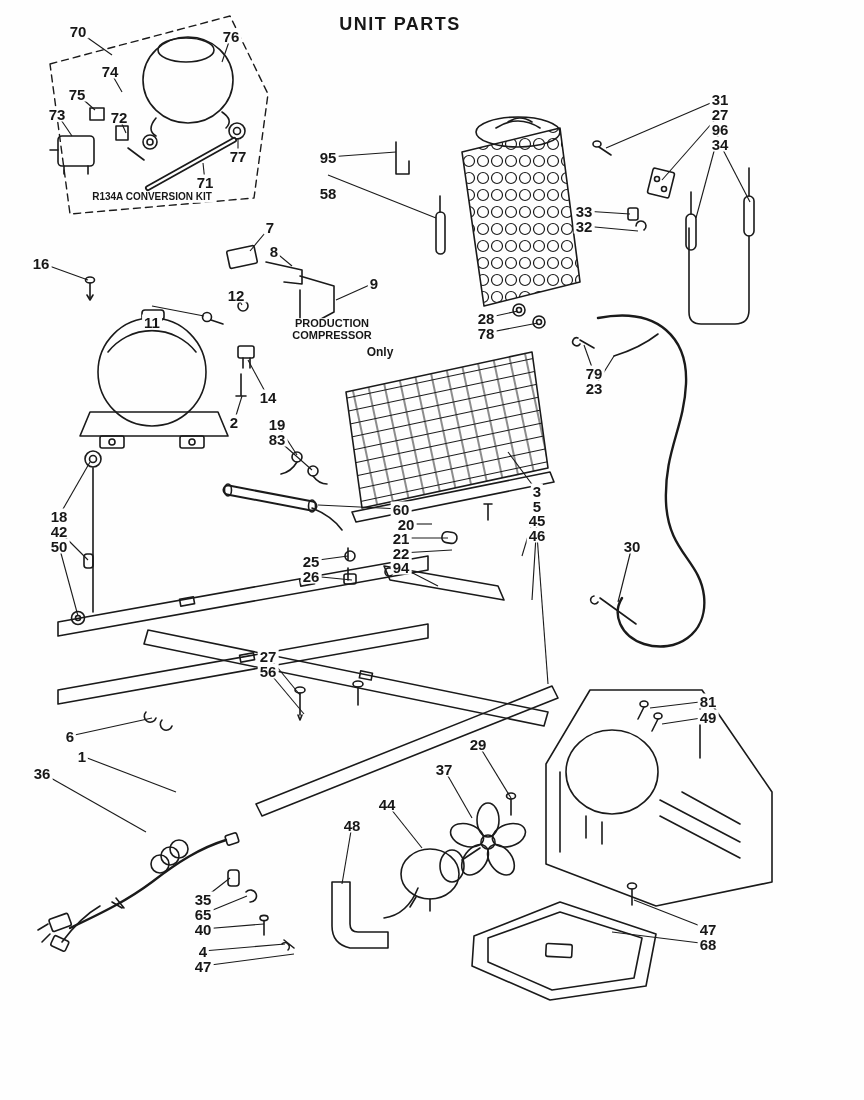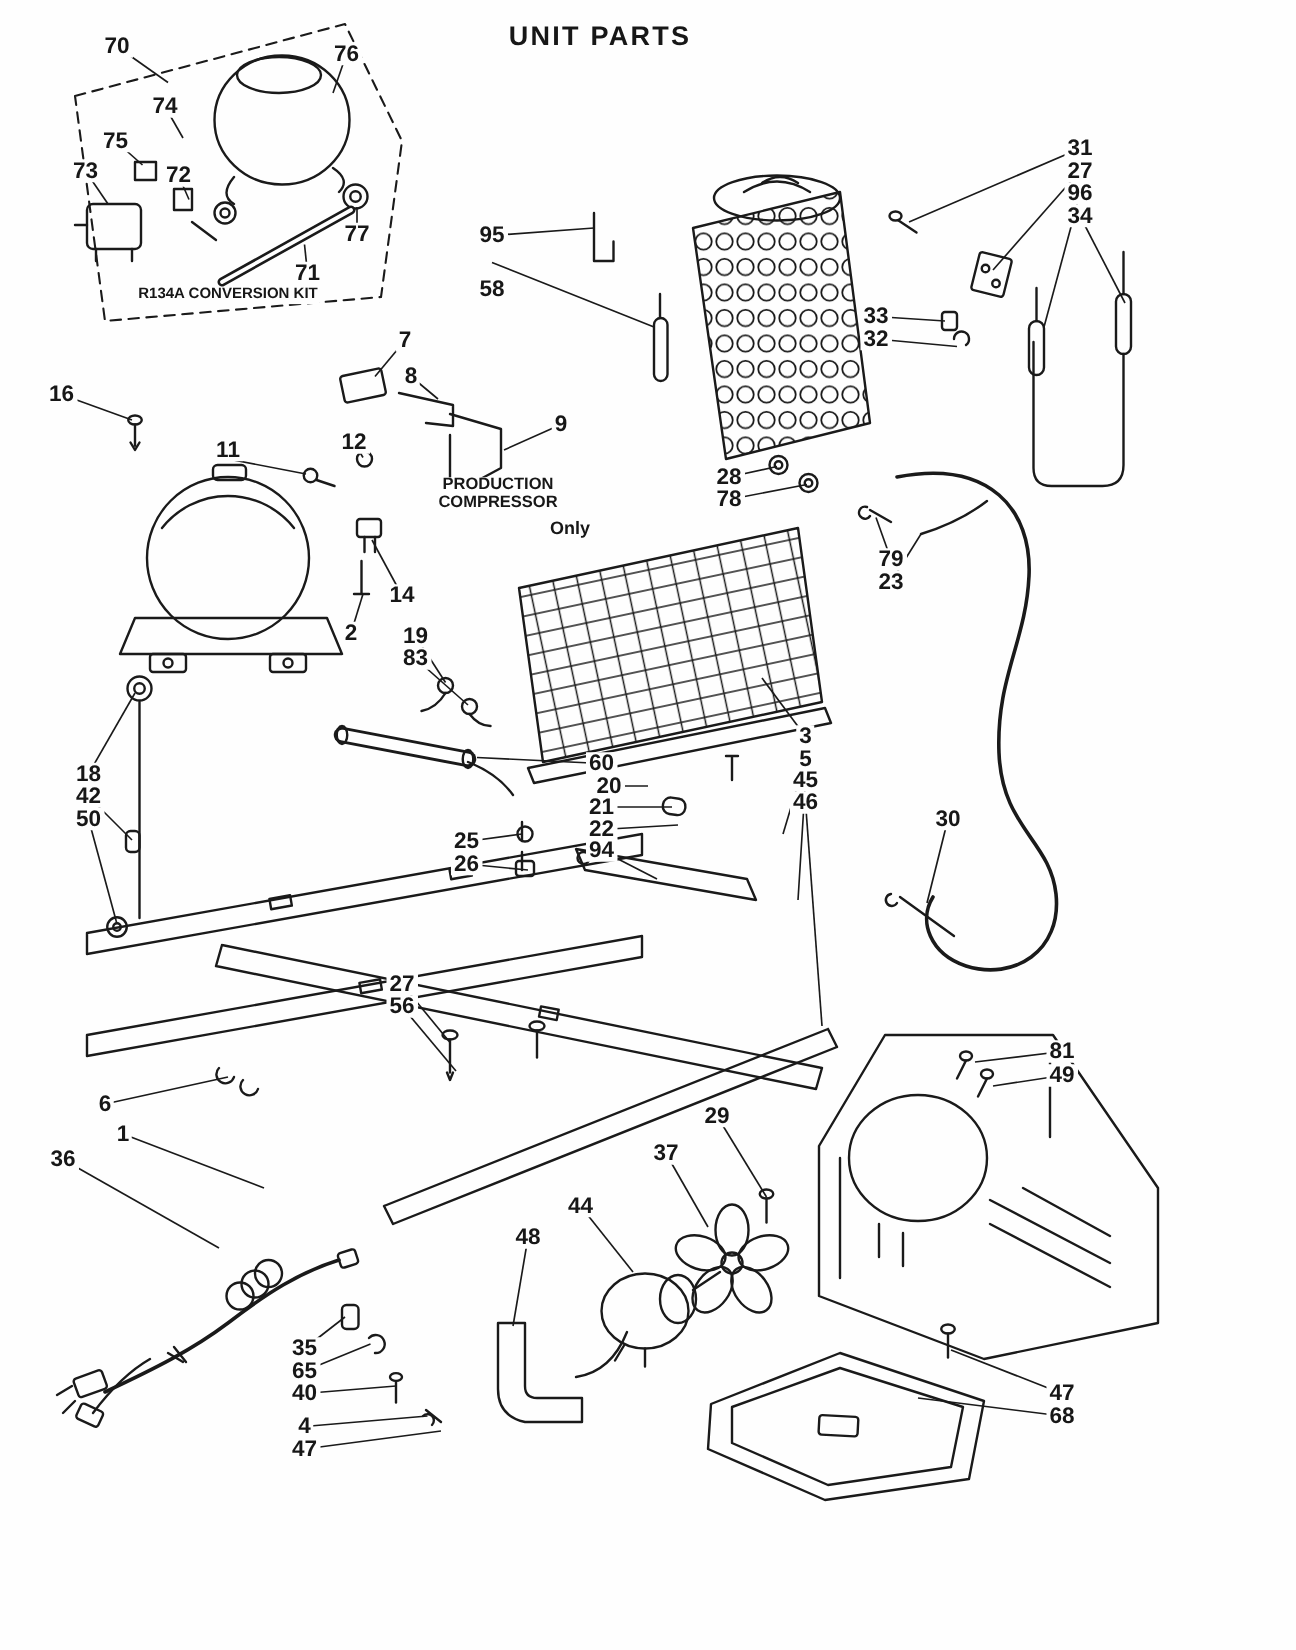--- a/index.html
+++ b/index.html
@@ -306,21 +306,21 @@
       <span class="callout" style="left: 720px; top: 99px;">31</span>
       <span class="callout" style="left: 720px; top: 114px;">27</span>
       <span class="callout" style="left: 720px; top: 129px;">96</span>
       <span class="callout" style="left: 720px; top: 144px;">34</span>
       <span class="callout" style="left: 584px; top: 211px;">33</span>
       <span class="callout" style="left: 584px; top: 226px;">32</span>
       <span class="callout" style="left: 41px; top: 263px;">16</span>
       <span class="callout" style="left: 270px; top: 227px;">7</span>
       <span class="callout" style="left: 274px; top: 251px;">8</span>
       <span class="callout" style="left: 374px; top: 283px;">9</span>
-      <span class="callout" style="left: 152px; top: 300px;">11</span>
+      <span class="callout" style="left: 152px; top: 322px;">11</span>
       <span class="callout" style="left: 236px; top: 295px;">12</span>
       <span class="callout" style="left: 486px; top: 318px;">28</span>
       <span class="callout" style="left: 486px; top: 333px;">78</span>
       <span class="callout" style="left: 594px; top: 373px;">79</span>
       <span class="callout" style="left: 594px; top: 388px;">23</span>
       <span class="callout" style="left: 268px; top: 397px;">14</span>
       <span class="callout" style="left: 234px; top: 422px;">2</span>
       <span class="callout" style="left: 277px; top: 424px;">19</span>
       <span class="callout" style="left: 277px; top: 439px;">83</span>
       <span class="callout" style="left: 59px; top: 516px;">18</span>

